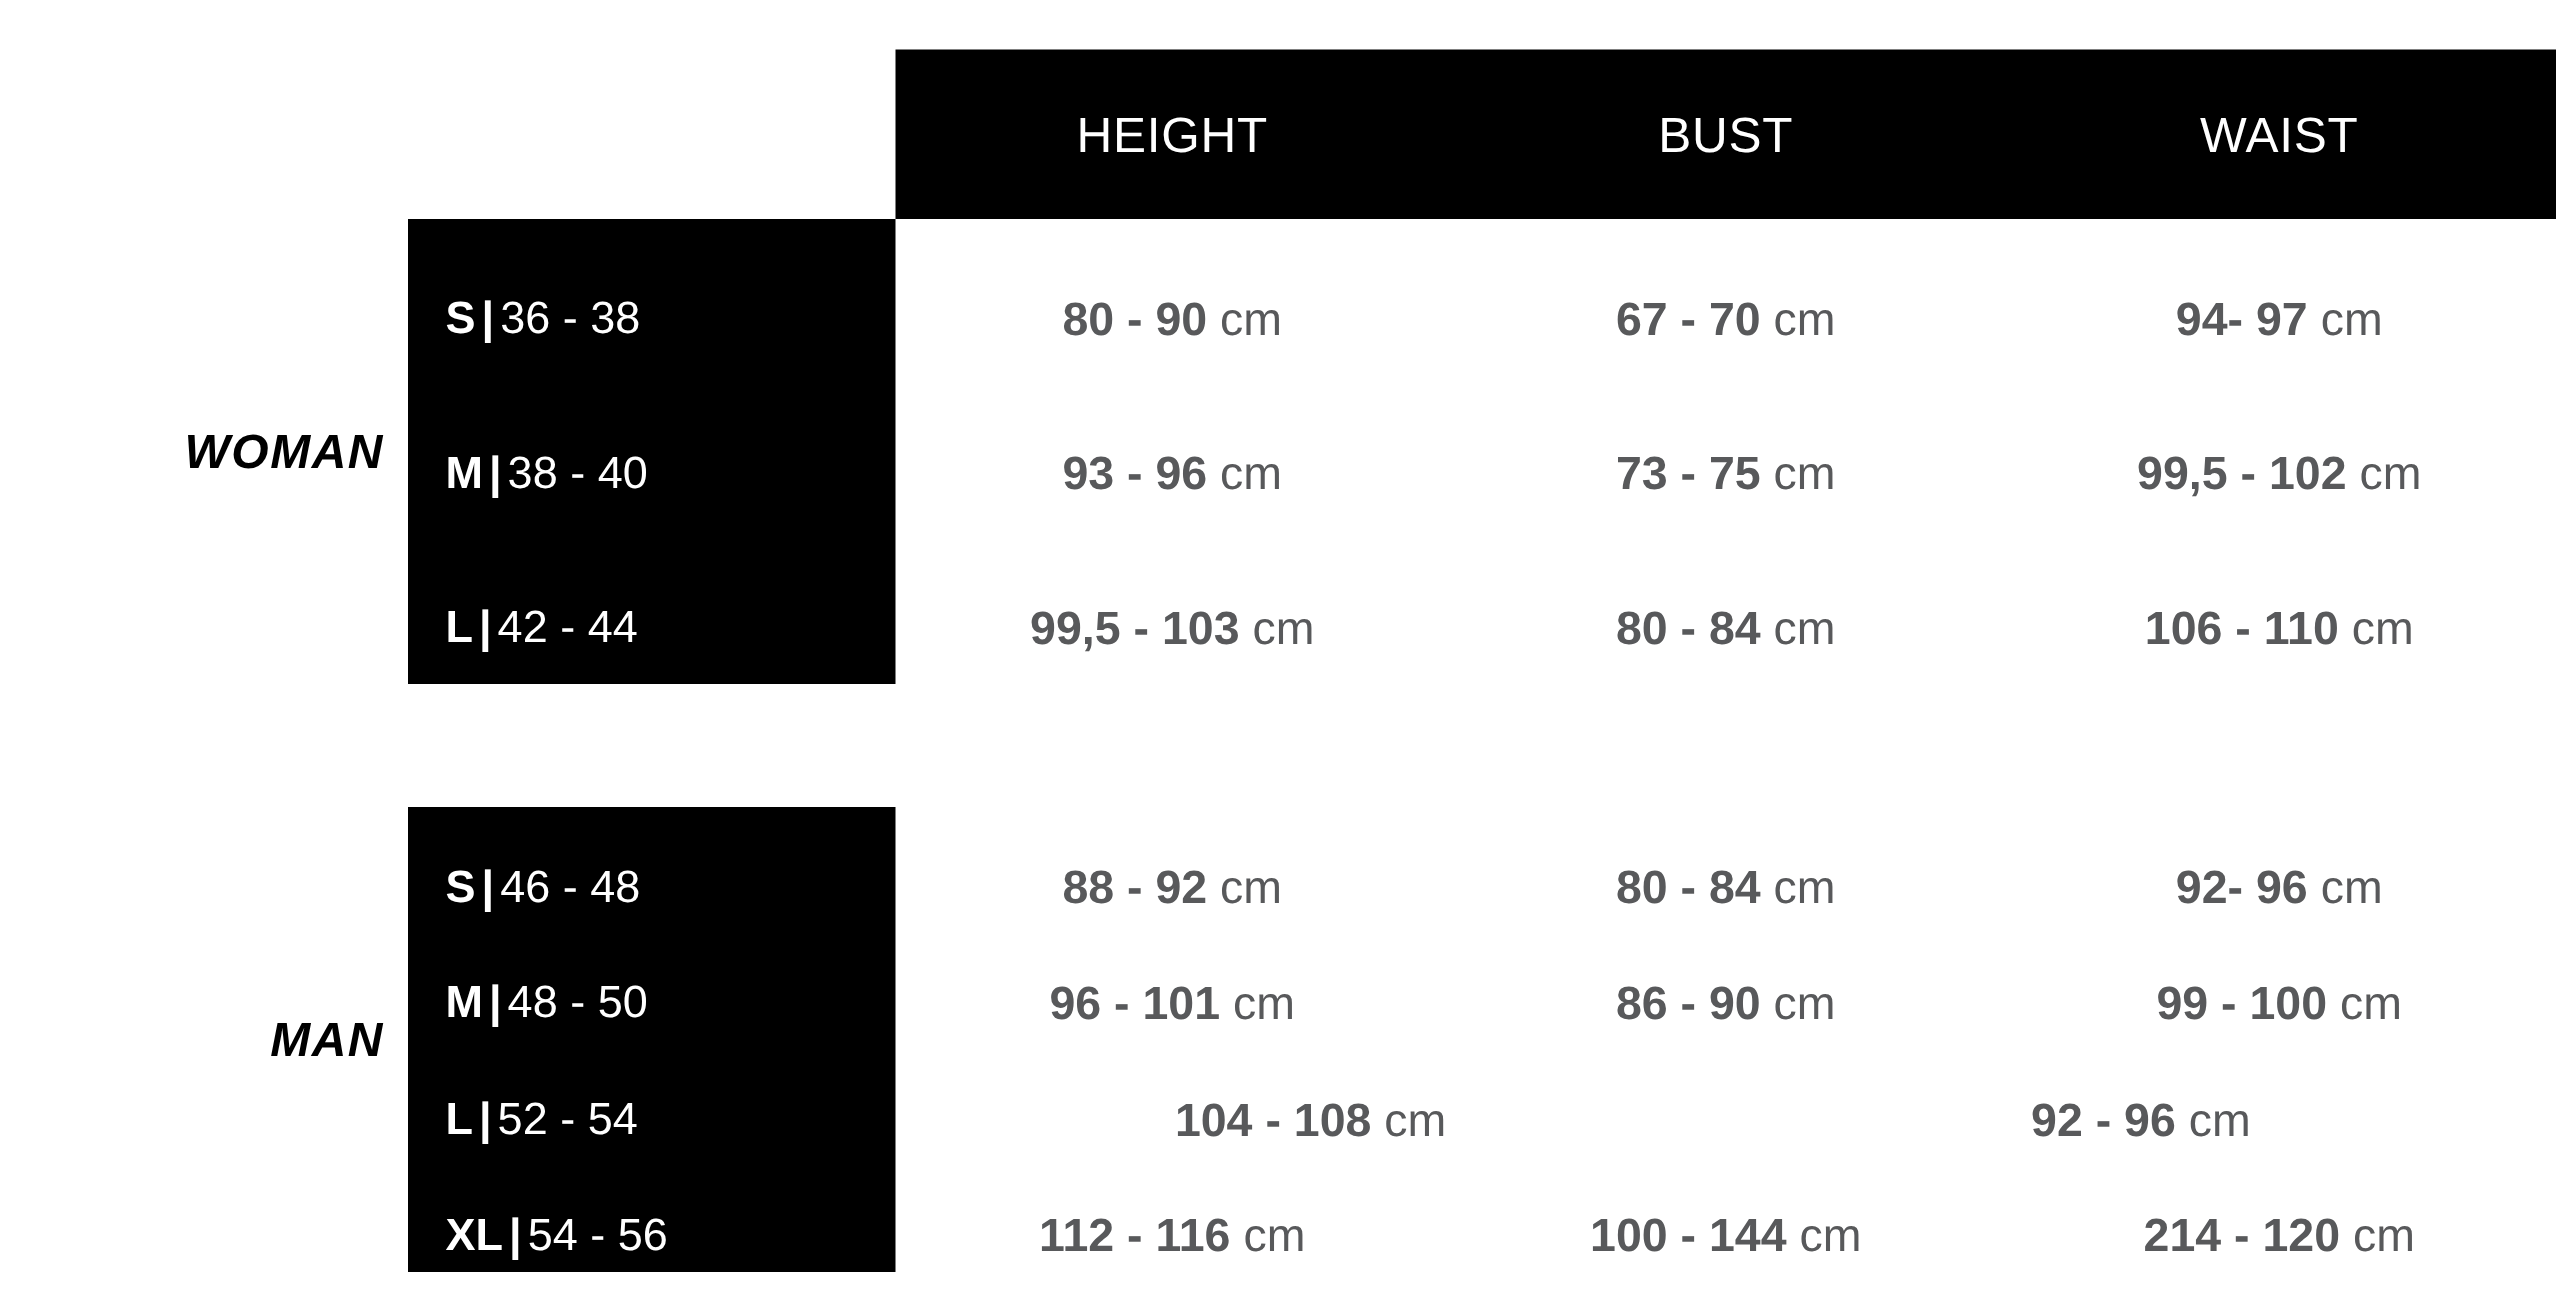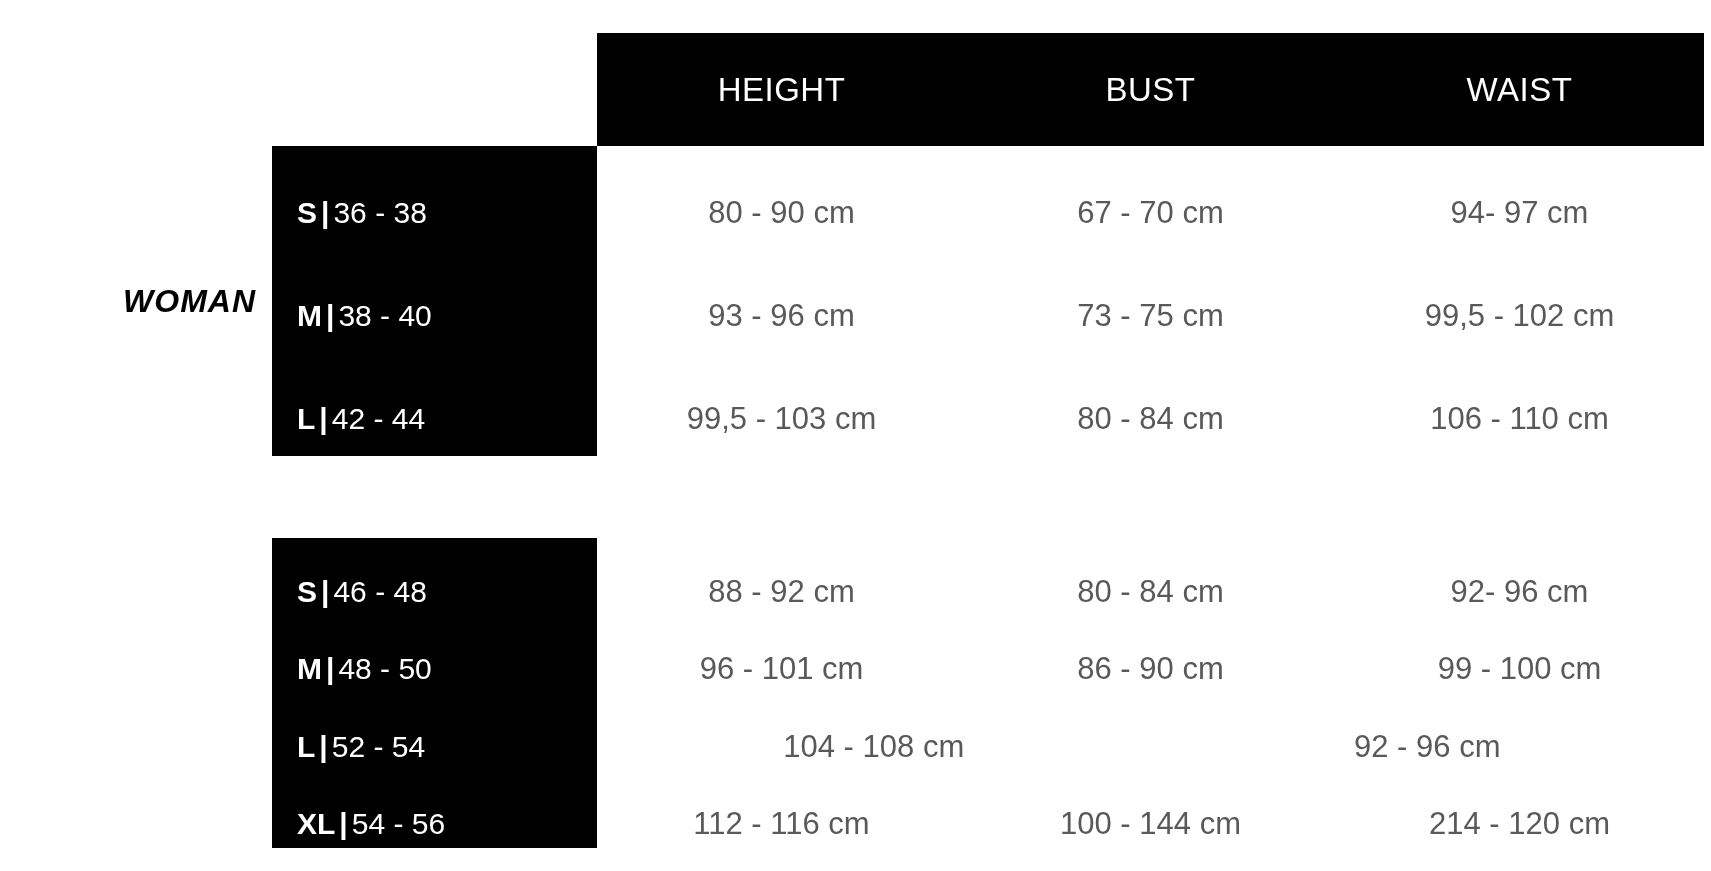--- a/index.html
+++ b/index.html
@@ -119,21 +119,21 @@
   }
 
   .meas-cell {
     flex: 1 1 0;
     text-align: center;
     color: #58595b;
     font-size: 31px;
     white-space: nowrap;
   }
   .meas-cell .val {
-    font-weight: normal;
+    font-weight: bold;
   }
   .meas-cell .unit {
     font-weight: 400;
   }
 </style>
 </head>
 <body>
 
 <div class="chart">
 
@@ -192,20 +192,21 @@
         <div class="meas-cell">
           <span class="val">106 - 110</span> <span class="unit">cm</span>
         </div>
       </div>
 
 
     </div>
   </div>
 
   <div class="section section-man">
+    <div class="group-label">MAN</div>
     <div class="size-column"></div>
     <div class="rows">
 
       <div class="row">
         <div class="size-cell">
           <span class="sz">S</span><span class="sep">|</span><span class="eu">46 - 48</span>
         </div>
         <div class="meas-cell">
           <span class="val">88 - 92</span> <span class="unit">cm</span>
         </div>

